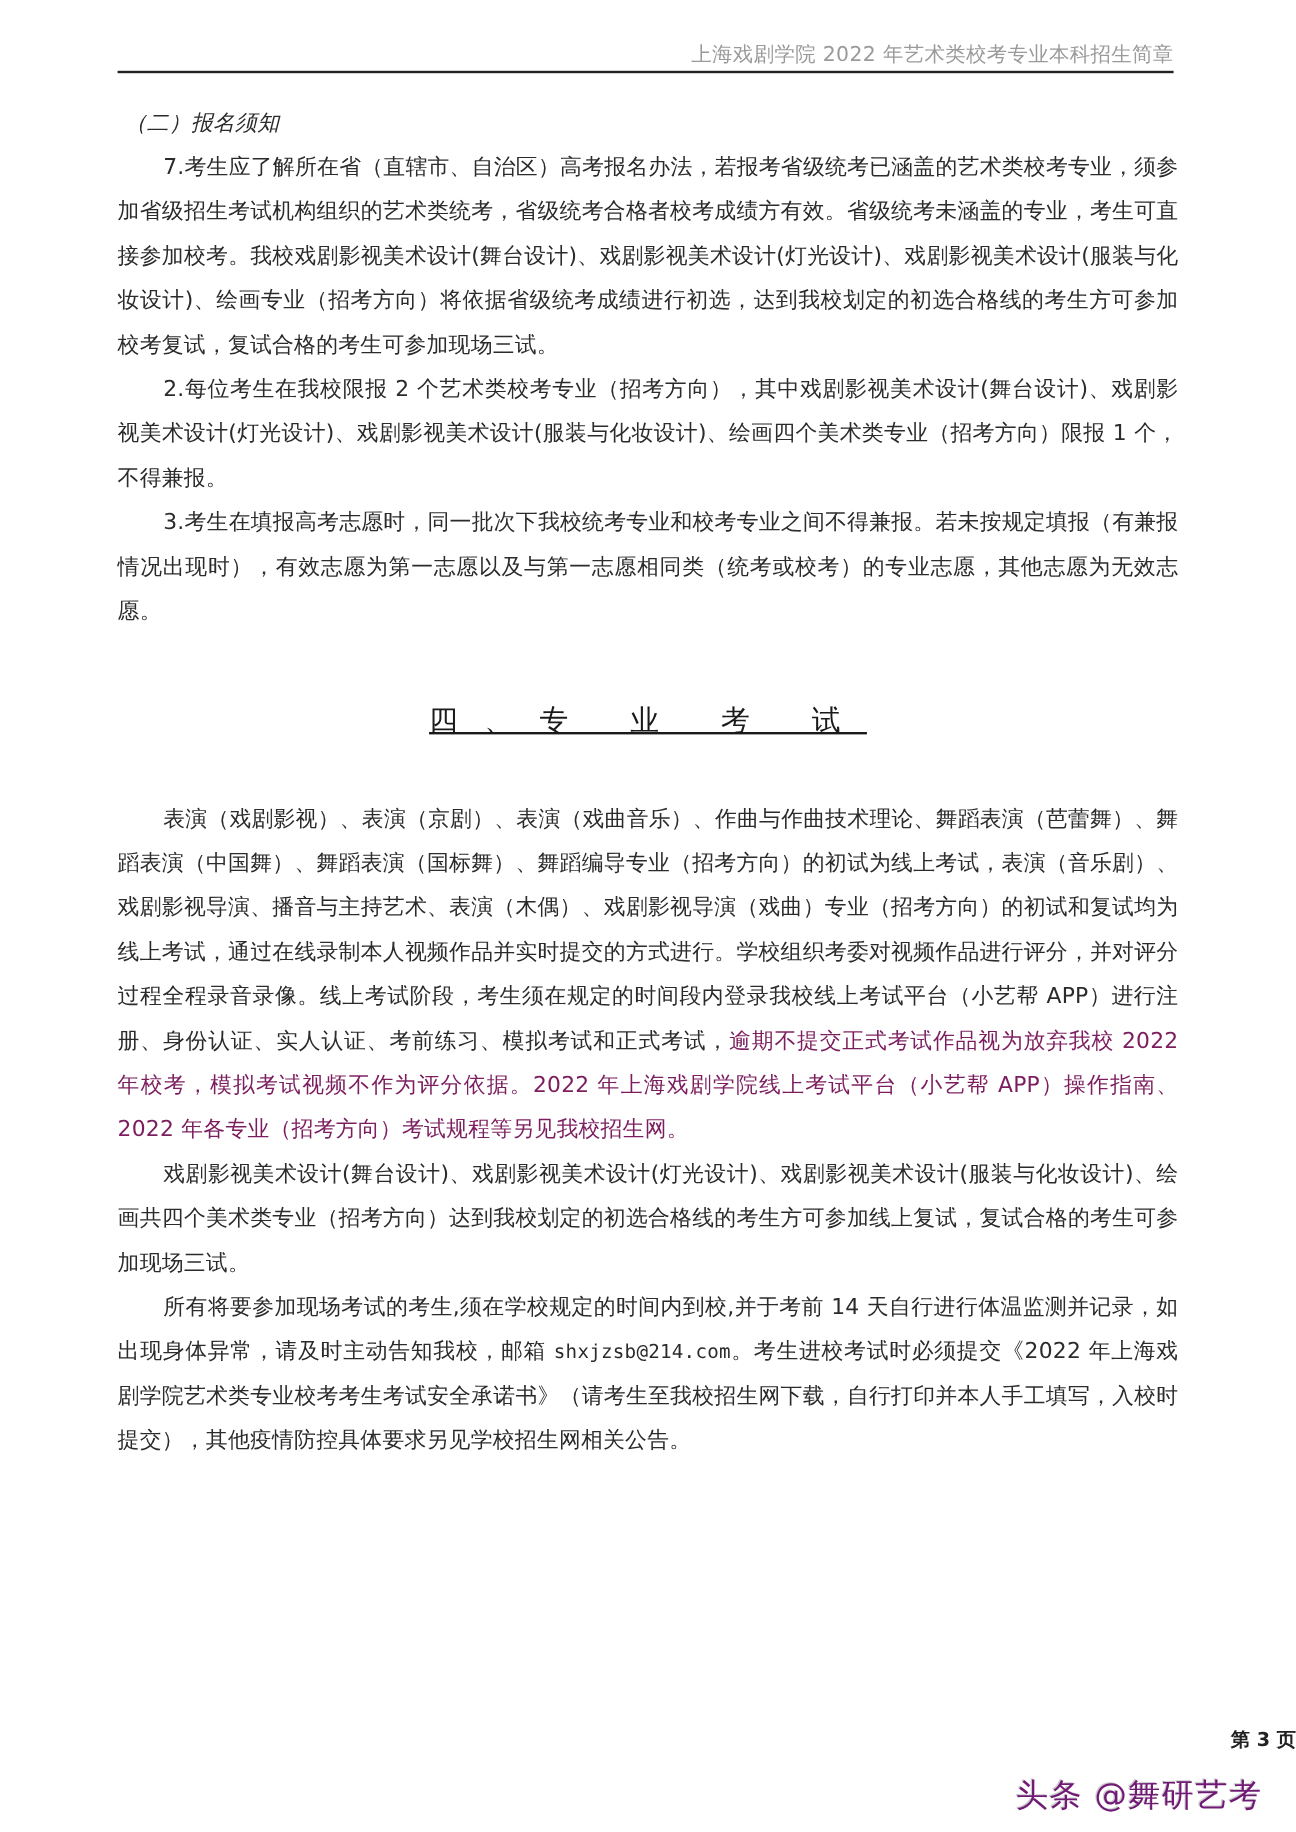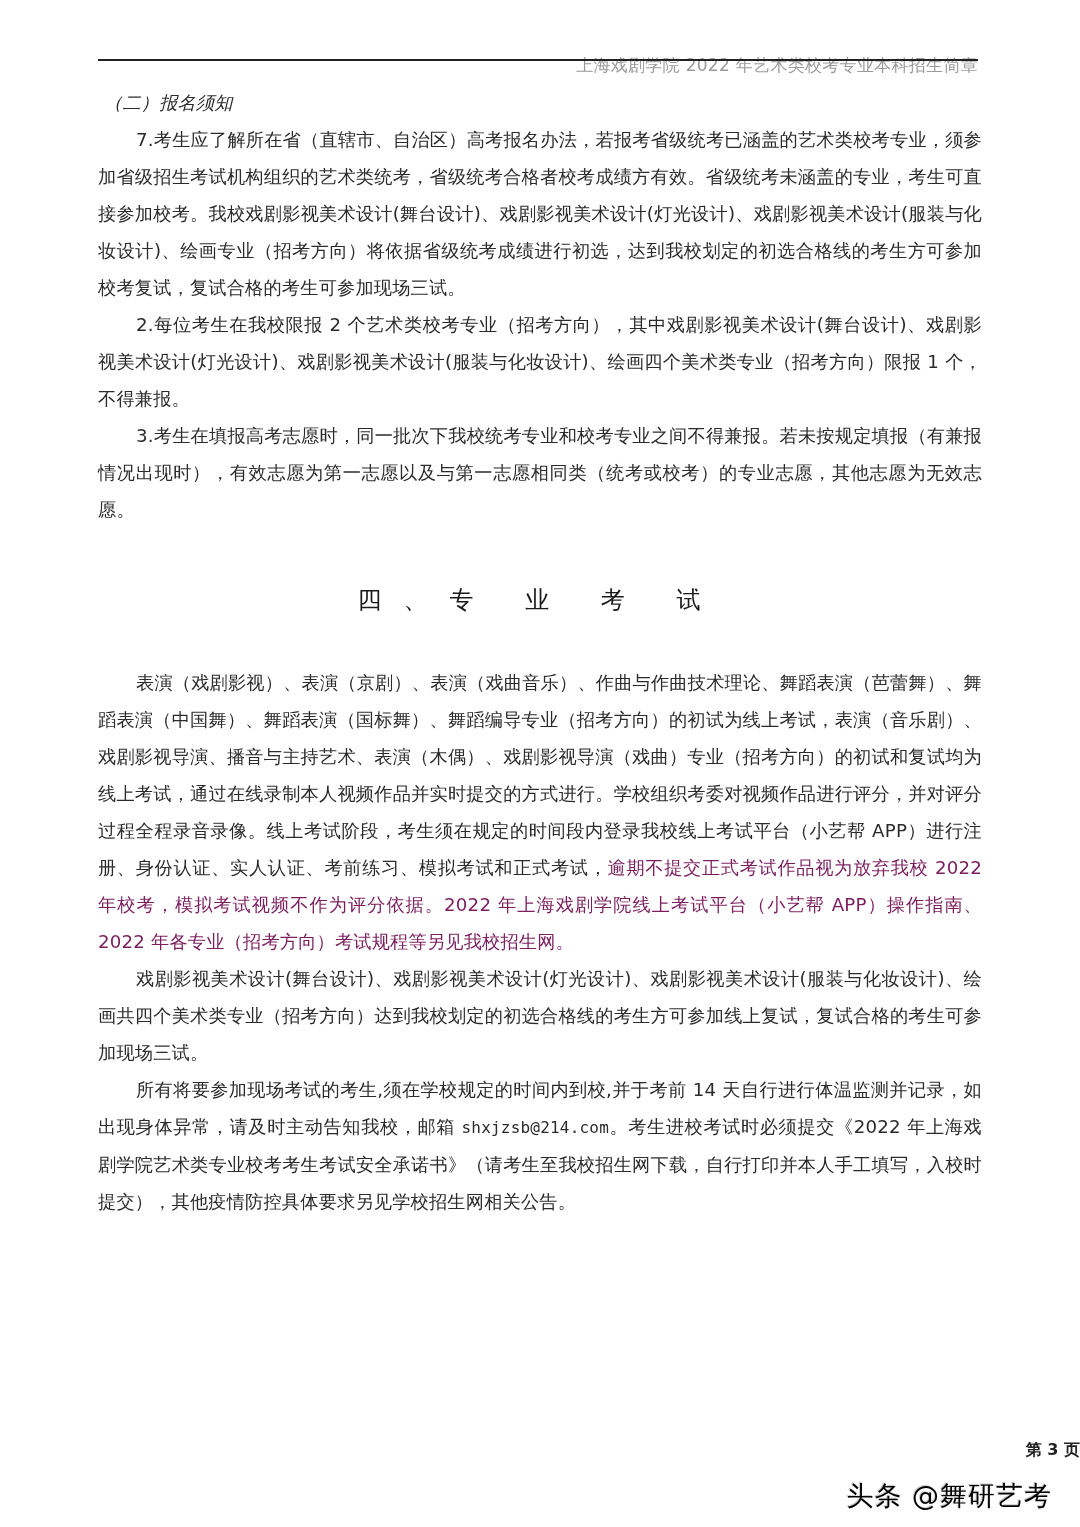--- a/index.html
+++ b/index.html
@@ -5,44 +5,43 @@
   html, body { margin: 0; padding: 0; background: #ffffff; }
   body {
     width: 1080px; height: 1527px; position: relative; overflow: hidden;
     font-family: "DejaVu Sans", "Liberation Sans", sans-serif;
     color: #2b2b2b;
   }
   .header {
     position: absolute; left: 98px; top: 34px; width: 880px;
     text-align: right; font-size: 17px; color: #9a9a9a;
     letter-spacing: 0.3px;
-    margin-top: 20px;
   }
   .header-rule {
     position: absolute; left: 98px; top: 59px; width: 880px; height: 2px; background: #222;
   }
   .content {
     position: absolute; left: 98px; top: 84px; width: 884px;
     font-size: 18.2px; line-height: 37px; letter-spacing: 0.2px;
   }
   .p { margin: 0; text-align: justify; text-align-last: left; }
   .indent { text-indent: 38px; }
   .hl { color: #7b1d5e; }
   .sub-heading { margin: 0; padding-left: 6px; font-style: italic; }
   .section-title {
     text-align: center; font-size: 24px; letter-spacing: 22px;
     font-family: "DejaVu Serif", "Liberation Serif", serif;
-    color: #1a1a1a; margin: 52px 0 44px 0; line-height: 40px;
+    color: #1a1a1a; margin: 52px 0 44px 0; line-height: 40px; text-decoration: underline;
   }
   .page-num {
     position: absolute; left: 0; width: 1080px; top: 1440px; text-align: right;
     font-size: 16px; color: #222; font-weight: bold;
   }
   .watermark {
-    position: absolute; right: 28px; top: 1478px; font-size: 27px; color: #000000;
+    position: absolute; right: 28px; top: 1478px; font-size: 27px; color: #701a75;
     letter-spacing: 1px;
     text-shadow: 1px 1px 0 #fff, -1px -1px 0 #ccc;
   }
 </style>
 </head>
 <body>
 
 <div class="header">上海戏剧学院 2022 年艺术类校考专业本科招生简章</div>
 <div class="header-rule"></div>
 

